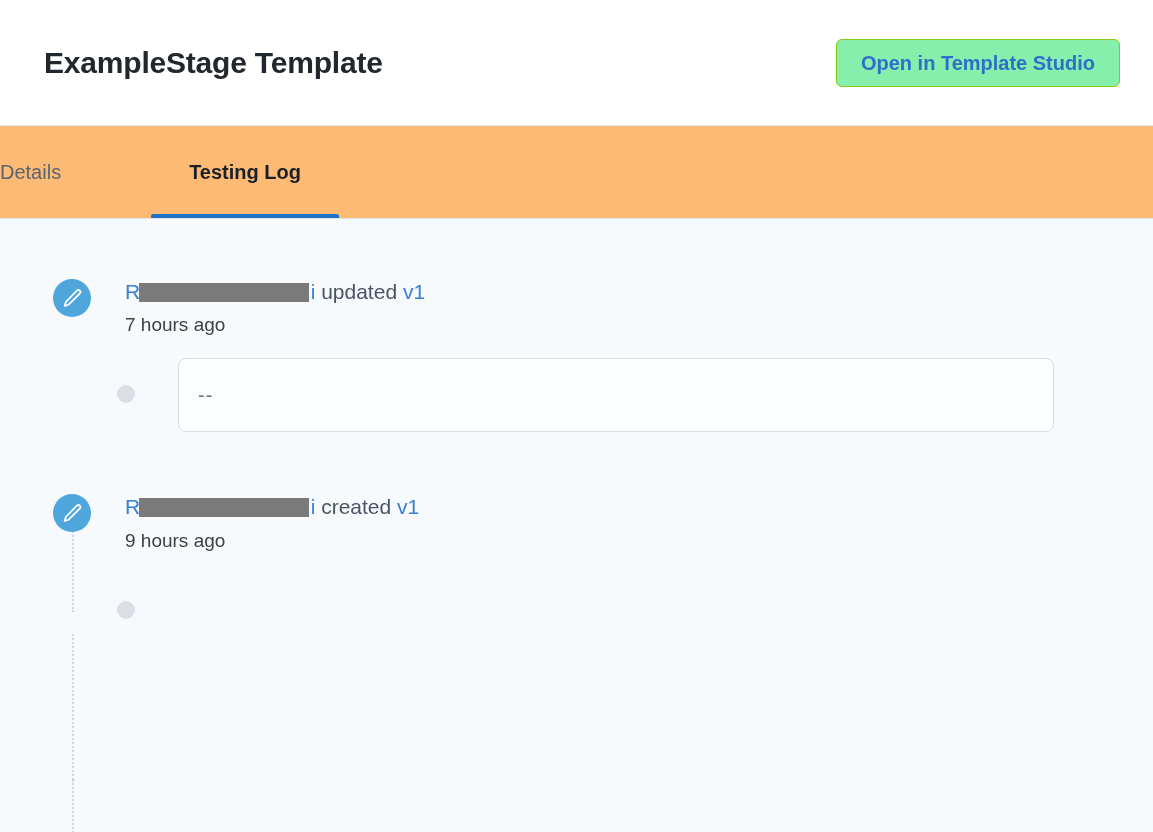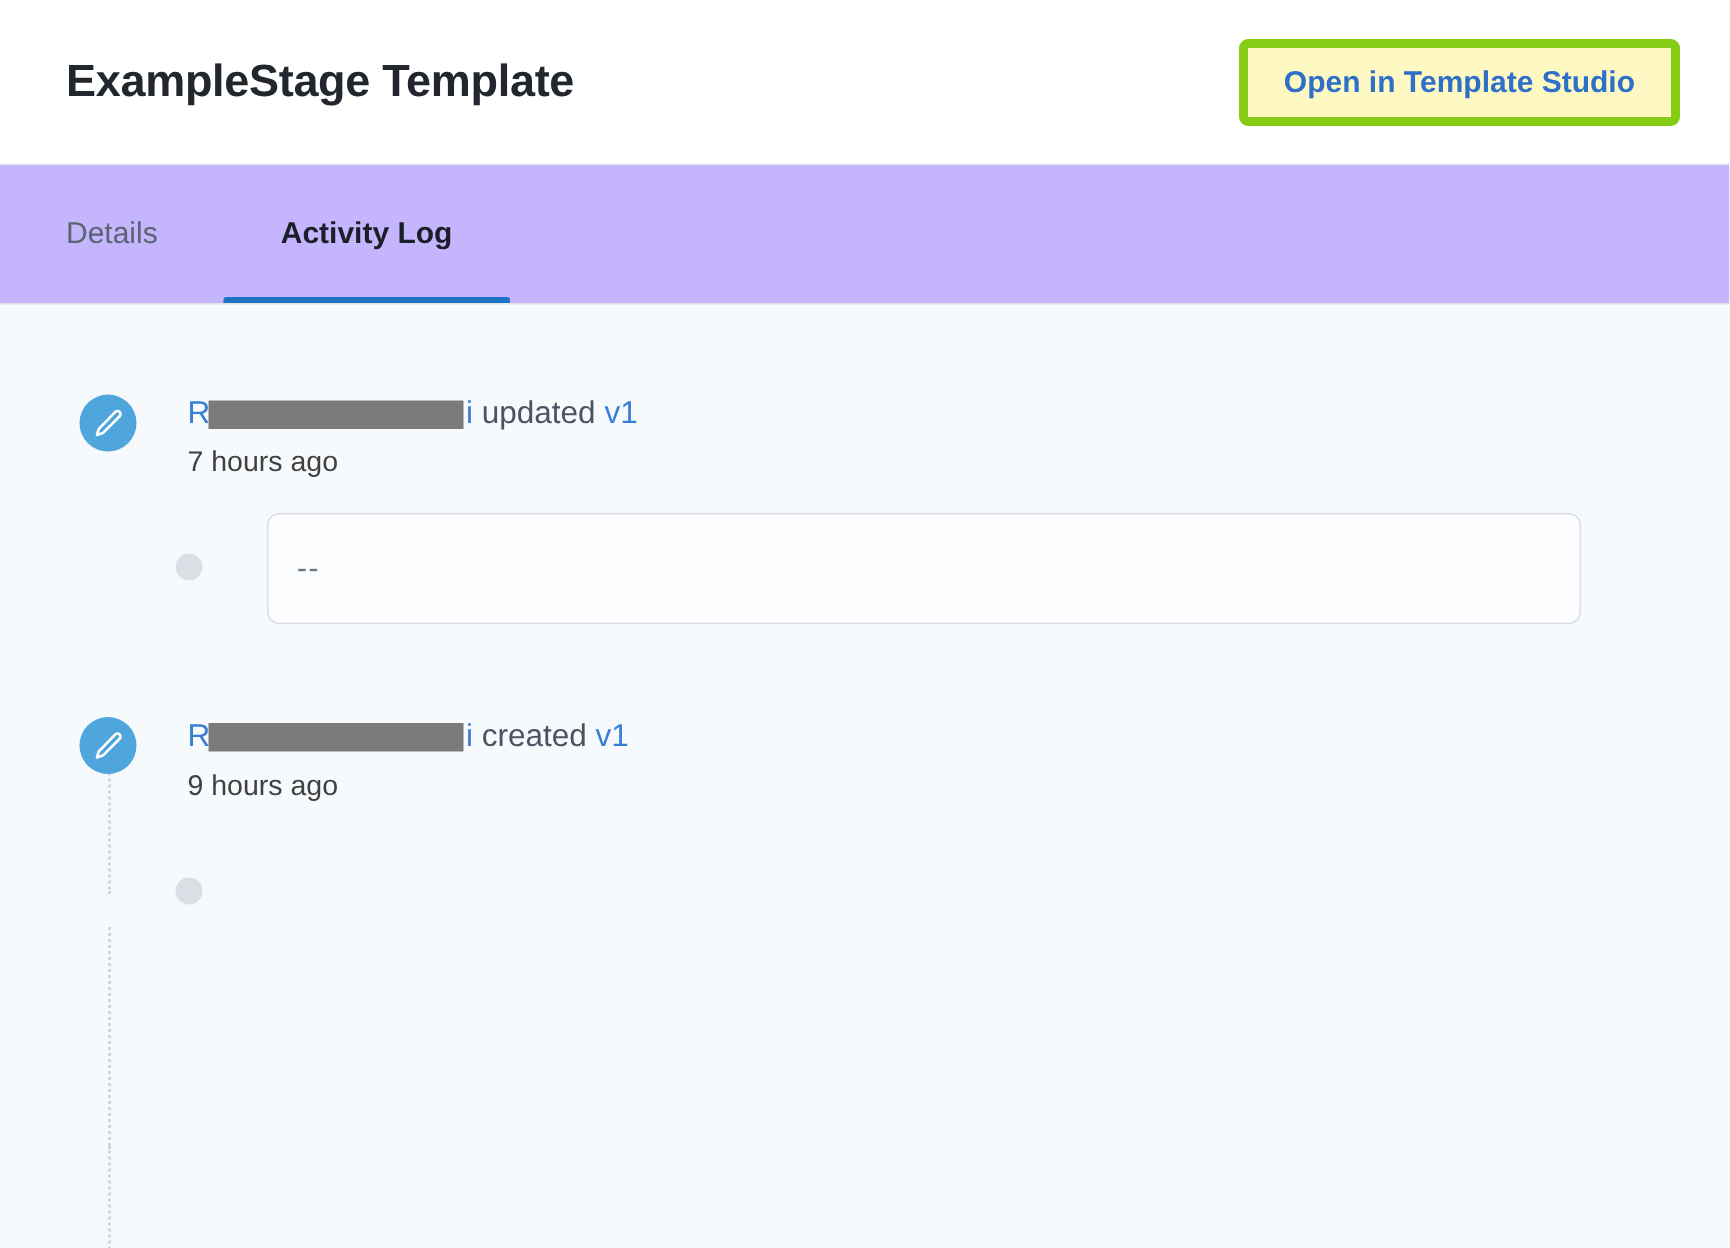--- a/index.html
+++ b/index.html
@@ -10,57 +10,57 @@
   body {
     width: 1153px; height: 832px;
     font-family: "Liberation Sans", sans-serif;
     background: #f7fafd;
     overflow: hidden;
     -webkit-font-smoothing: antialiased;
   }
 
   
   .page-header {
-    height: 110px;
+    height: 126px;
     background: #ffffff;
     border-bottom: 1px solid #e4e7ec;
     display: flex;
     align-items: center;
     justify-content: space-between;
     padding: 0 33px 0 44px;
   }
   .page-title {
     font-size: 30px;
     font-weight: bold;
     color: #22272e;
     letter-spacing: -0.2px;
     white-space: nowrap;
   }
   .studio-button {
-    border: 6px solid #84cc16;
+    border: 1px solid #84cc16;
     border-radius: 6px;
-    background: #fef9c3;
+    background: #86efac;
     color: #2e6fc9;
     font-family: "Liberation Sans", sans-serif;
     font-size: 20px;
     font-weight: bold;
     padding: 13px 24px;
     line-height: 1;
     cursor: pointer;
     white-space: nowrap;
   }
 
   
   .tab-bar {
     height: 93px;
-    background: #c4b5fd;
+    background: #fdba74;
     border-bottom: 1px solid #e0e4ea;
     display: flex;
     align-items: stretch;
-    padding-left: 44px;
+    gap: 46px;
   }
   .tab {
     display: flex;
     align-items: center;
     position: relative;
     padding: 0 38px;
     font-size: 20px;
     color: #5a6472;
     cursor: pointer;
     white-space: nowrap;
@@ -190,21 +190,21 @@
 </head>
 <body>
 
 <div class="page-header">
   <div class="page-title">ExampleStage Template</div>
   <button class="studio-button">Open in Template Studio</button>
 </div>
 
 <div class="tab-bar">
   <div class="tab">Details</div>
-  <div class="tab active">Activity Log</div>
+  <div class="tab active">Testing Log</div>
 </div>
 
 <div class="activity-body">
 
   <div class="rail rail-a"></div>
   <div class="rail rail-b"></div>
   <div class="rail rail-c"></div>
 
   <div class="timeline">
 

